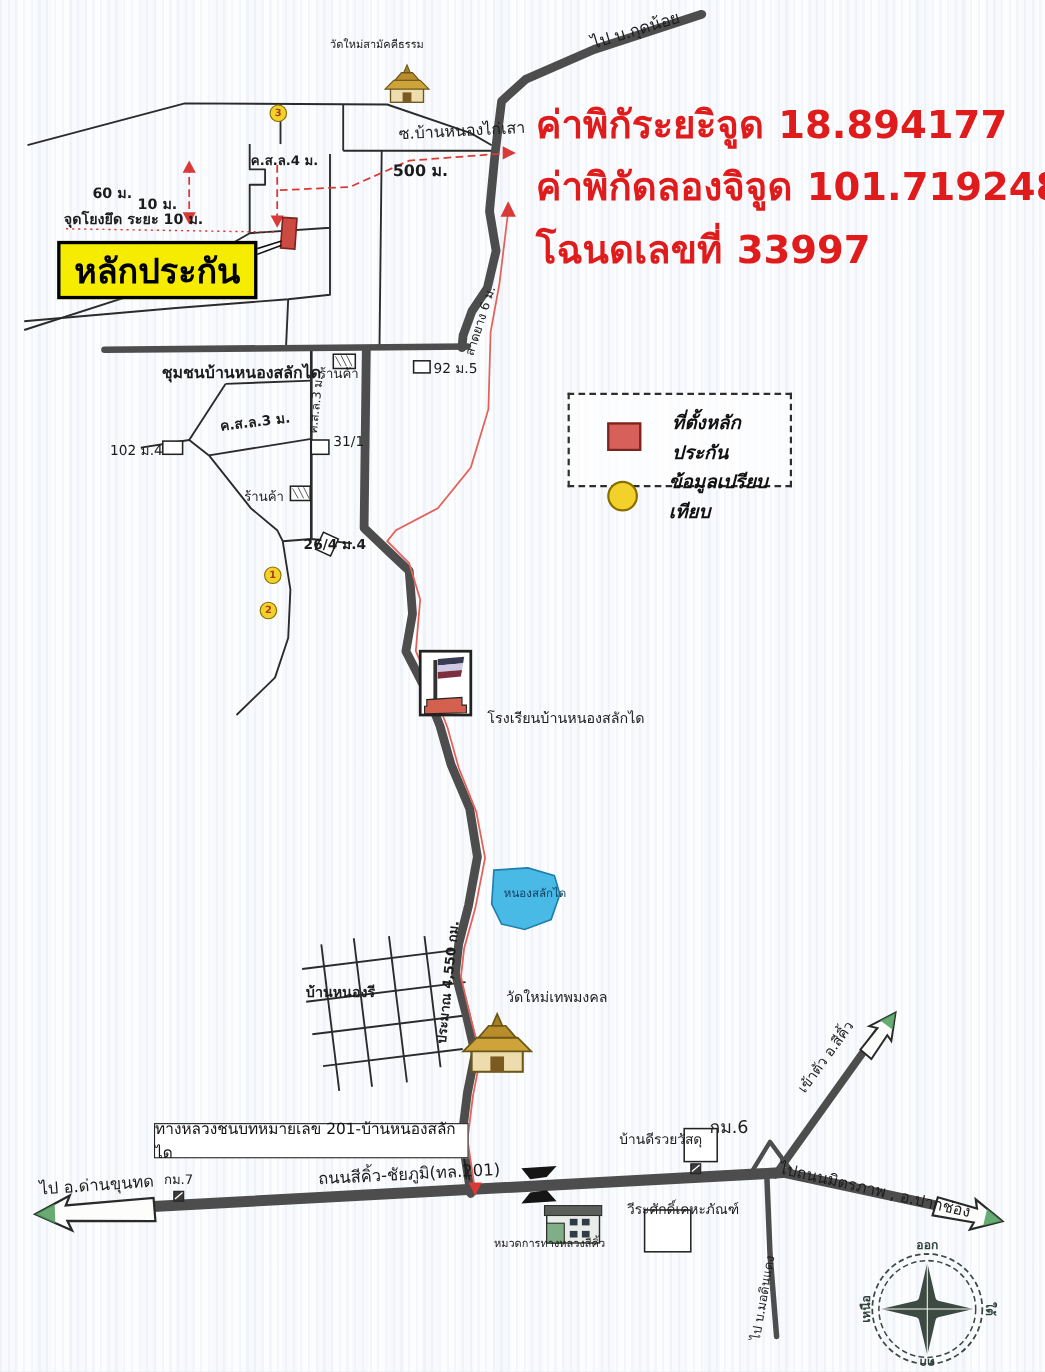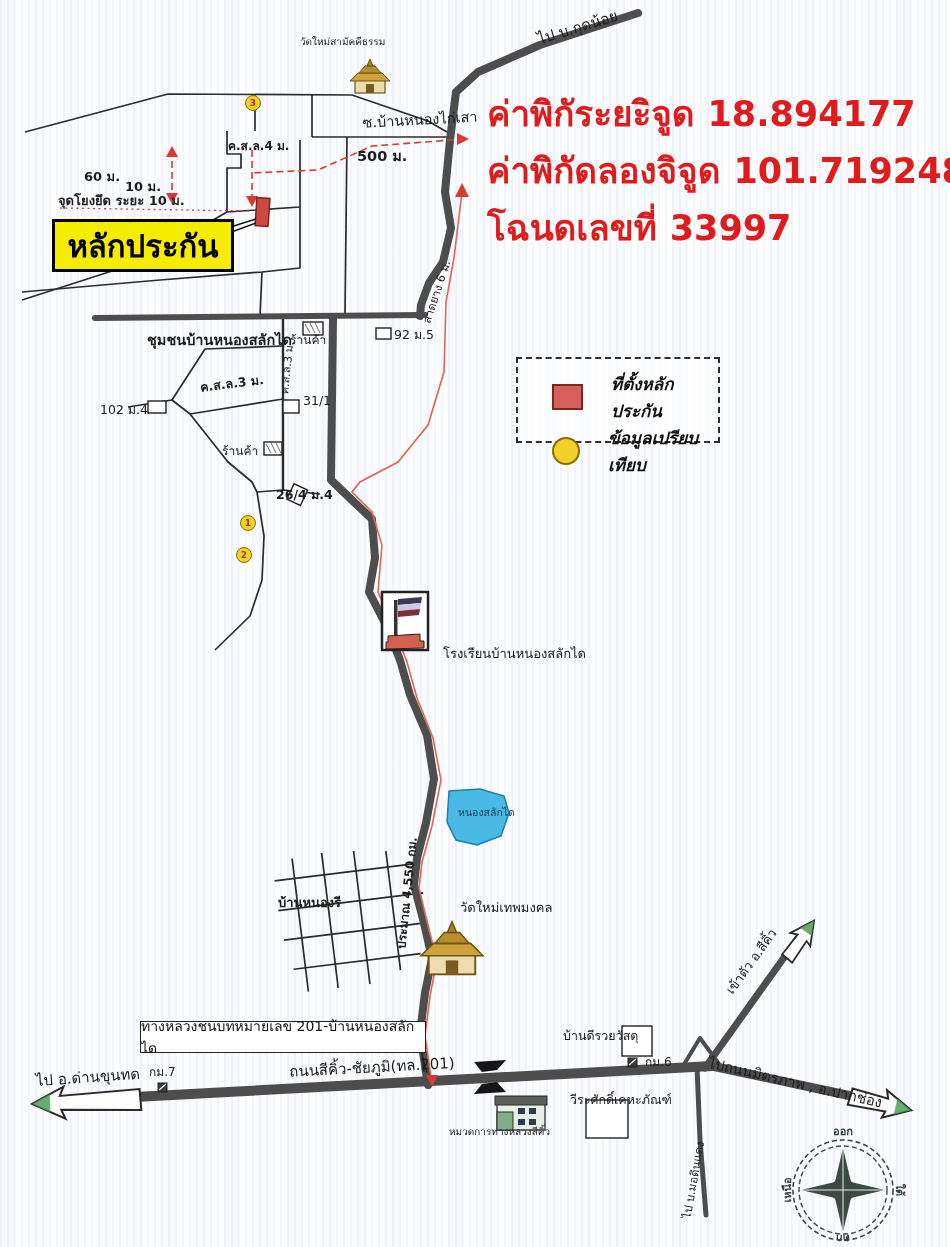--- a/index.html
+++ b/index.html
@@ -238,21 +238,21 @@
   <div class="lbl" style="left:222px;top:445px;font-size:12px;">ร้านค้า</div>
   <div class="lbl b" style="left:276px;top:488px;font-size:12.5px;">26/4 ม.4</div>
   <div class="lbl" style="left:443px;top:599px;font-size:13px;margin-top:48px;">โรงเรียนบ้านหนองสลักได</div>
   <div class="lbl" style="left:458px;top:806px;font-size:10.5px;color:#14405e;">หนองสลักได</div>
   <div class="lbl b" style="left:408px;top:893px;font-size:12px;transform:translate(-50%,-50%) rotate(-84deg);">ประมาณ 4,550 กม.</div>
   <div class="lbl b" style="left:278px;top:896px;font-size:13px;">บ้านหนองรี</div>
   <div class="lbl" style="left:460px;top:901px;font-size:13px;">วัดใหม่เทพมงคล</div>
   <div class="lbl" style="left:752px;top:962px;font-size:13px;transform:translate(-50%,-50%) rotate(-54deg);">เข้าตัว อ.สีคิ้ว</div>
   <div class="callout">ทางหลวงชนบทหมายเลข 201-บ้านหนองสลักได</div>
   <div class="lbl" style="left:563px;top:1029px;font-size:12.5px;">บ้านดีรวยวัสดุ</div>
-  <div class="lbl" style="left:645px;top:1056px;font-size:12px;">กม.6</div>
+  <div class="lbl" style="left:645px;top:1016px;font-size:16px;">กม.6</div>
   <div class="lbl" style="left:795px;top:1083px;font-size:14.5px;transform:translate(-50%,-50%) rotate(13deg);">ไปถนนมิตรภาพ , อ.ปากช่อง</div>
   <div class="lbl" style="left:88px;top:1078px;font-size:15px;transform:translate(-50%,-50%) rotate(-4deg);">ไป อ.ด่านขุนทด</div>
   <div class="lbl" style="left:149px;top:1066px;font-size:12px;">กม.7</div>
   <div class="lbl" style="left:372px;top:1068px;font-size:15px;transform:translate(-50%,-50%) rotate(-3deg);">ถนนสีคิ้ว-ชัยภูมิ(ทล.201)</div>
   <div class="lbl" style="left:570px;top:1093px;font-size:12.5px;">วีระศักดิ์เคหะภัณฑ์</div>
   <div class="lbl" style="left:449px;top:1126px;font-size:10px;">หมวดการทางหลวงสีคิ้ว</div>
   <div class="lbl" style="left:694px;top:1180px;font-size:11.5px;transform:translate(-50%,-50%) rotate(-80deg);">ไป บ.มอดินแดง</div>
 
   <div class="cps" style="left:843px;top:1131px;transform:translate(-50%,-50%);">ออก</div>
   <div class="cps" style="left:900px;top:1190px;transform:translate(-50%,-50%) rotate(90deg);">ใต้</div>

